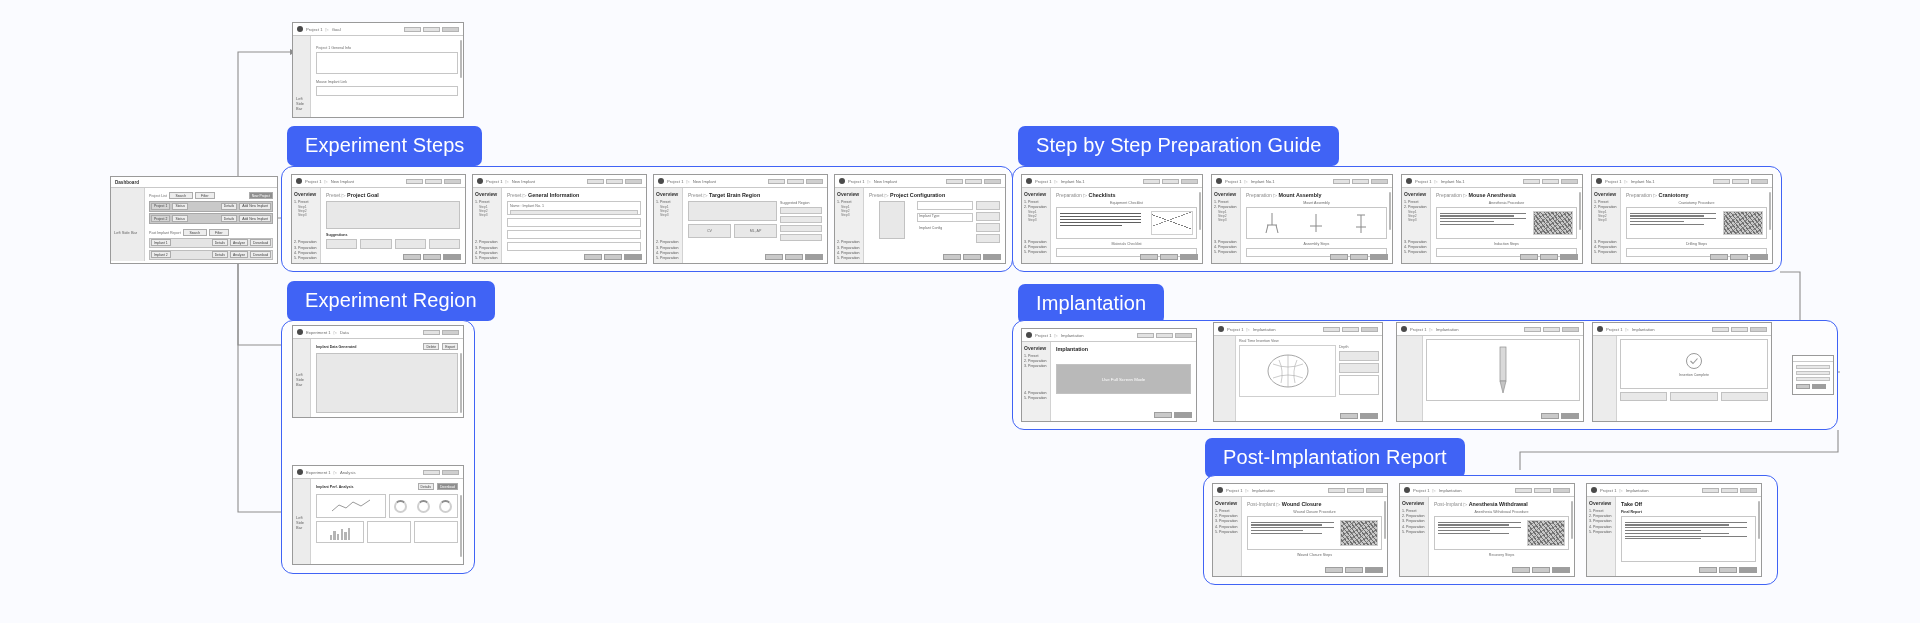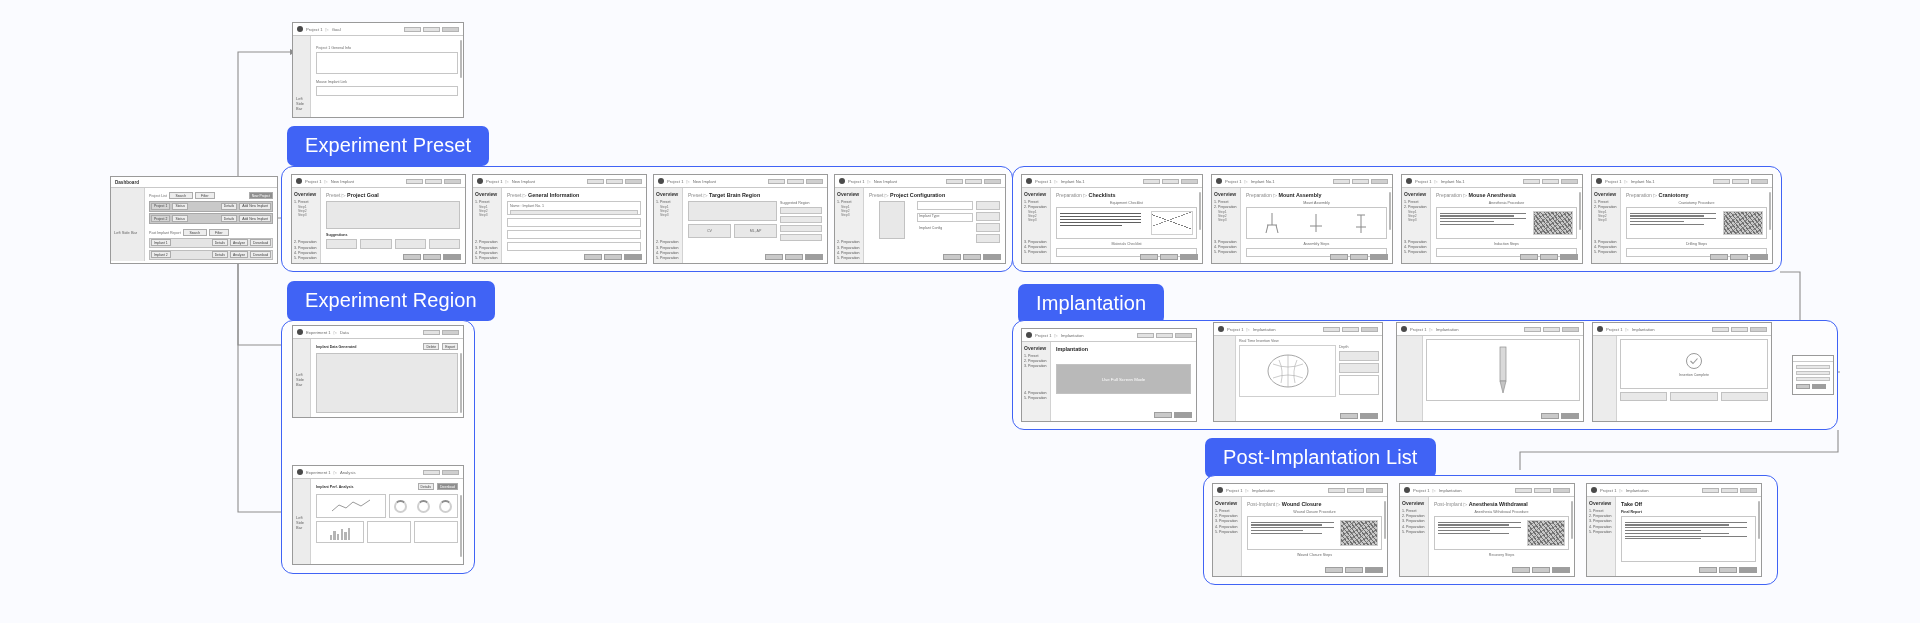--- a/index.html
+++ b/index.html
@@ -222,21 +222,21 @@
           <span style="flex:1"></span>
           <span class="chip lt">Details</span>
           <span class="chip lt">Analyze</span>
           <span class="chip lt">Download</span>
         </div>
 
       </div>
     </div>
   </div>
 
-  <div class="pill" style="left:287px;top:126px;">Experiment Preset</div>
+  <div class="pill" style="left:287px;top:126px;">Experiment Steps</div>
   <div class="group" style="left:281px;top:166px;width:732px;height:106px;"></div>
 
   <div class="win" style="left:291px;top:174px;width:175px;height:90px;">
     <div class="win-top">
       <span class="dot"></span>
       <span class="crumb">Project 1</span>
       <span class="caret">▷</span>
       <span class="crumb">New Implant</span>
       <span class="topbtns">
           <span class="tb"></span>
@@ -439,20 +439,21 @@
         </div>
         <div class="ftr">
           <span class="fb"></span>
           <span class="fb"></span>
           <span class="fb p"></span>
         </div>
       </div>
     </div>
   </div>
 
+  <div class="pill" style="left:1018px;top:126px;">Step by Step Preparation Guide</div>
   <div class="group" style="left:1012px;top:166px;width:770px;height:106px;"></div>
 
   <div class="win" style="left:1021px;top:174px;width:182px;height:90px;">
     <div class="win-top">
       <span class="dot"></span>
       <span class="crumb">Project 1</span>
       <span class="caret">▷</span>
       <span class="crumb">Implant No.1</span>
       <span class="topbtns">
           <span class="tb"></span>
@@ -894,21 +895,21 @@
       <div class="box" style="height:4px;margin-bottom:2px;"></div>
       <div class="box" style="height:4px;margin-bottom:2px;"></div>
       <div class="box" style="height:4px;margin-bottom:3px;"></div>
       <div style="display:flex;gap:2px;">
         <span class="fb" style="width:14px;height:5px;"></span>
         <span class="fb p" style="width:14px;height:5px;"></span>
       </div>
     </div>
   </div>
 
-  <div class="pill" style="left:1205px;top:438px;">Post-Implantation List</div>
+  <div class="pill" style="left:1205px;top:438px;">Post-Implantation Report</div>
   <div class="group" style="left:1203px;top:475px;width:575px;height:110px;"></div>
 
   <div class="win" style="left:1212px;top:483px;width:176px;height:94px;">
     <div class="win-top">
       <span class="dot"></span>
       <span class="crumb">Project 1</span>
       <span class="caret">▷</span>
       <span class="crumb">Implantation</span>
       <span class="topbtns">
           <span class="tb"></span>

